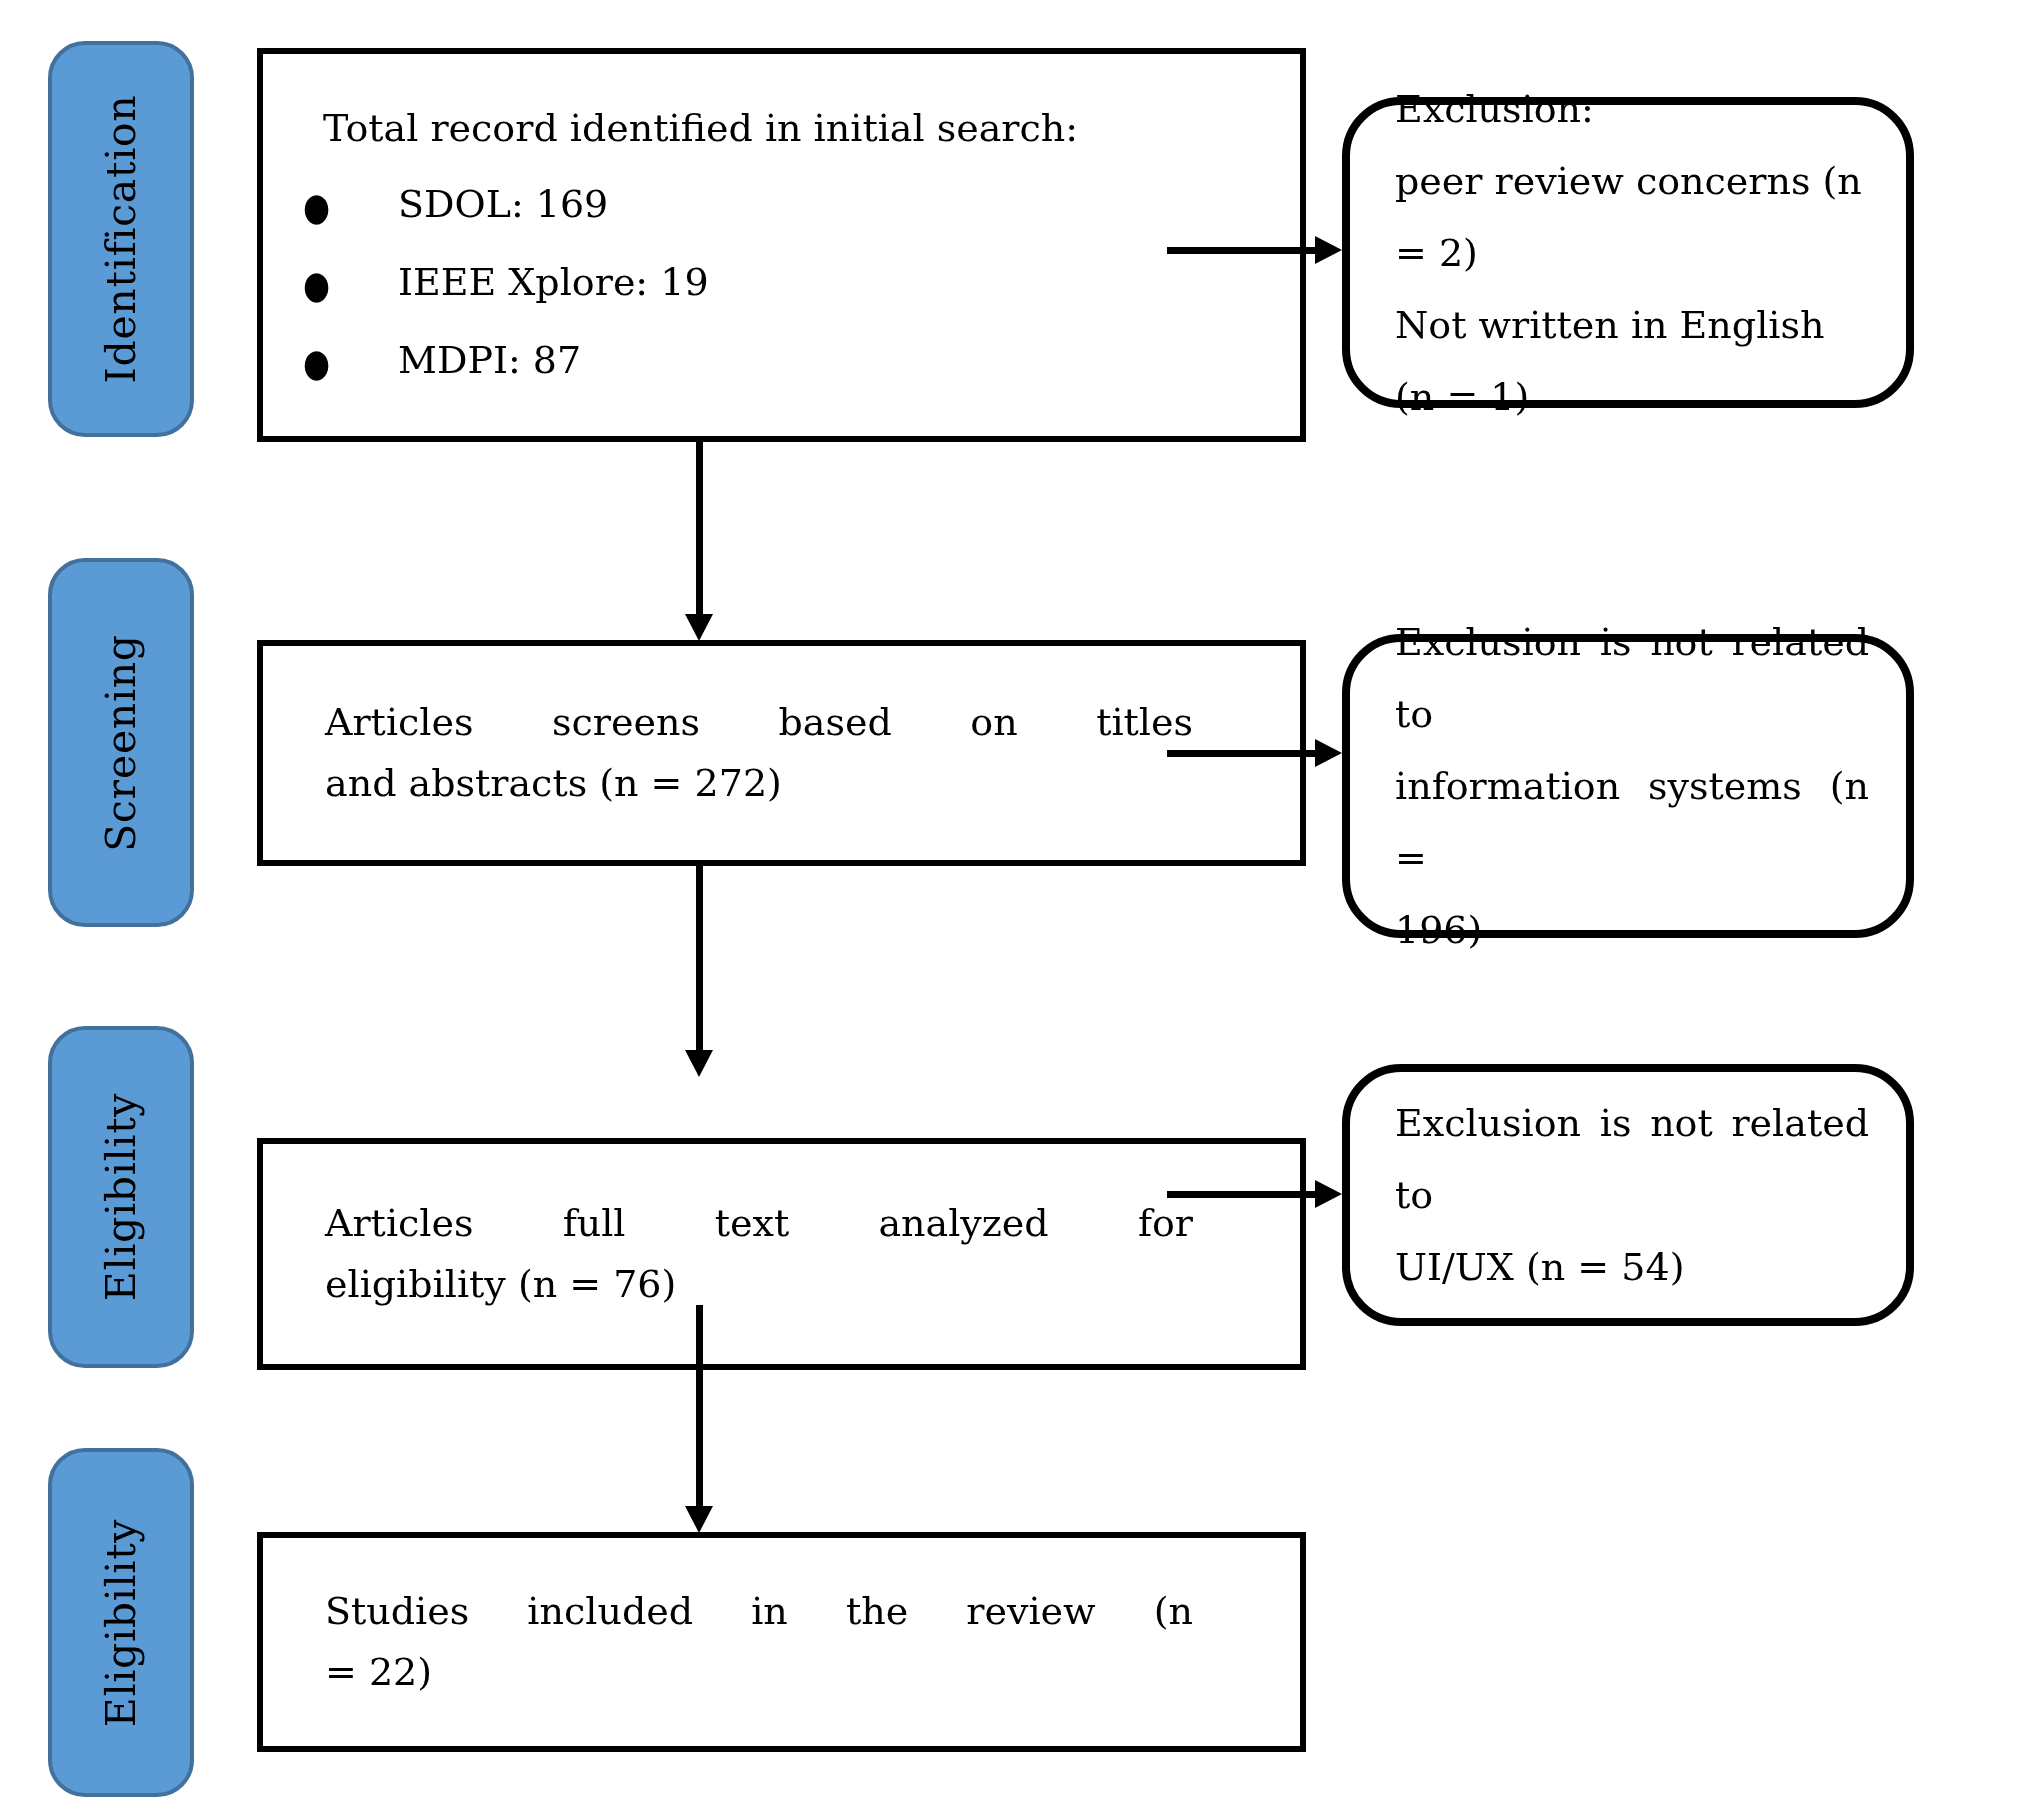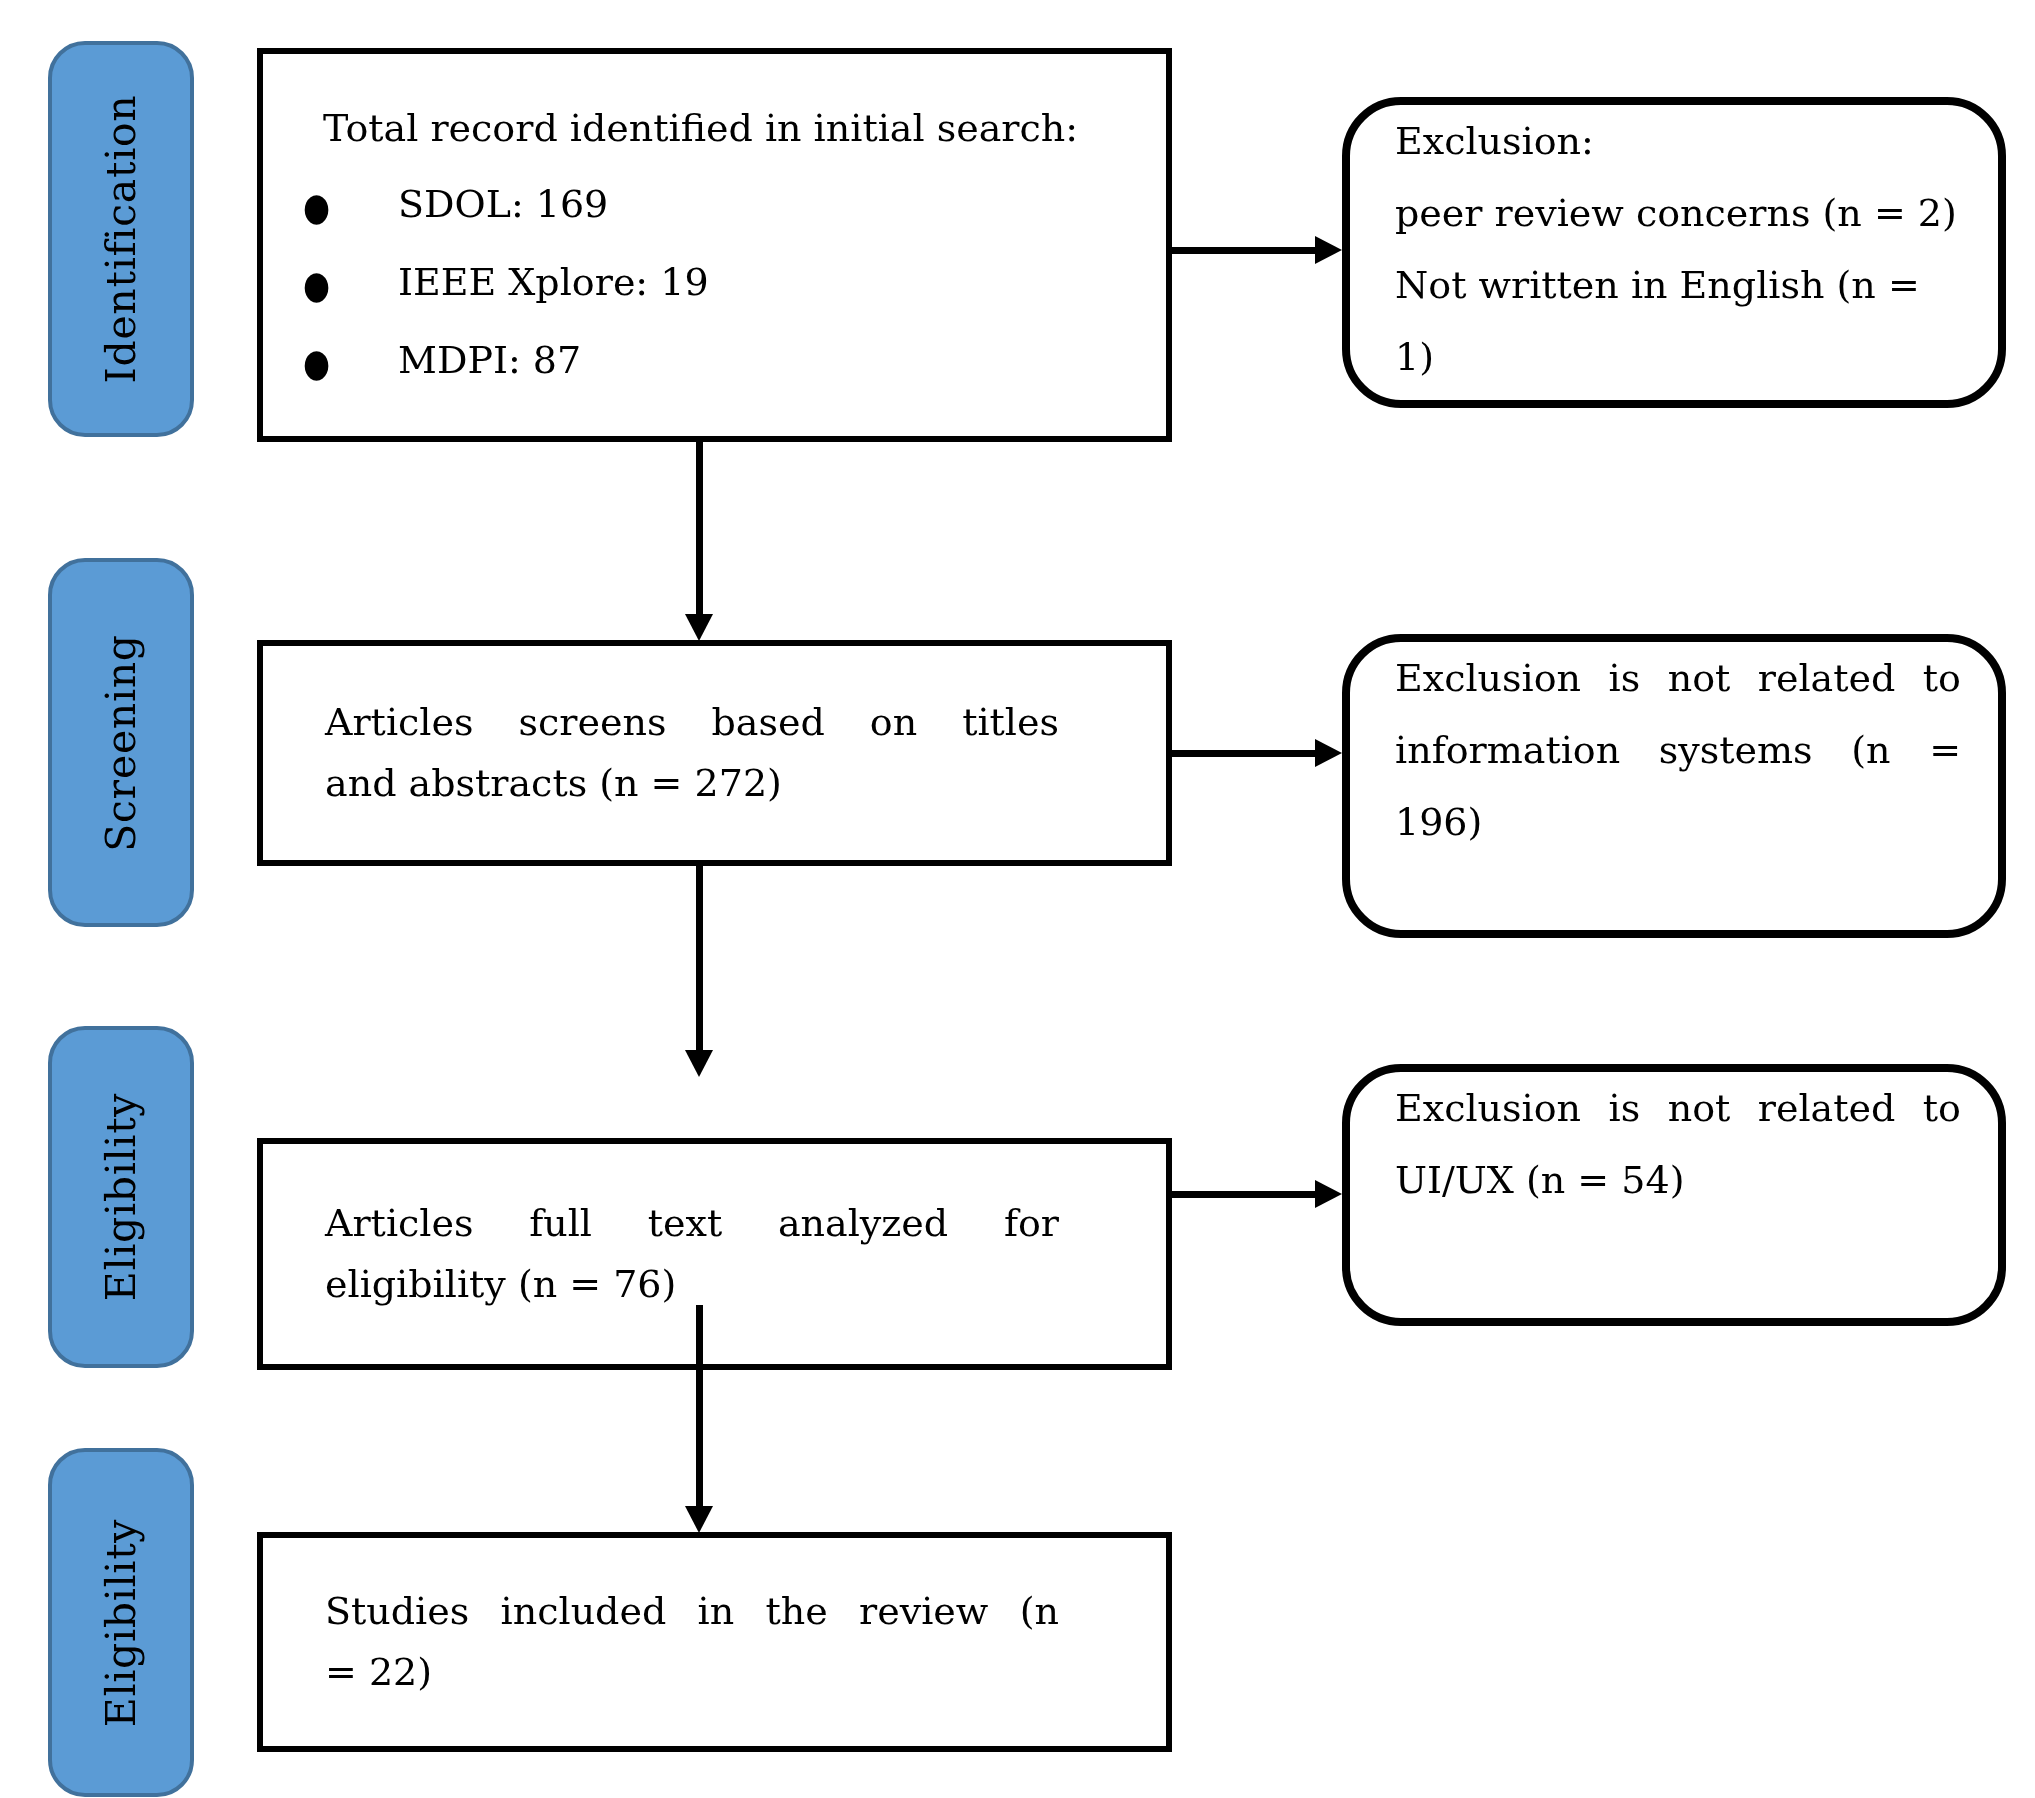--- a/index.html
+++ b/index.html
@@ -28,46 +28,46 @@
     display:flex;align-items:center;justify-content:center;
   }
   .stage-label{
     transform:rotate(-90deg);
     white-space:nowrap;
     font-size:41px;
     letter-spacing:0.7px;
   }
   
   .mainbox{
-    position:absolute;left:257px;width:915px;
+    position:absolute;left:257px;width:1049px;
     background:var(--background);
     border:6px solid var(--box-border);
     box-sizing:border-box;
     display:flex;flex-direction:column;justify-content:center;
     font-size:38px;
   }
   .box1{padding:6.7px 40px 6.7px 40px;line-height:76px;}
   .b1-title{margin-left:20px;}
   .bullet{display:flex;align-items:baseline;}
   .dot{
     display:inline-block;width:95px;flex:0 0 95px;
     font-size:31px;transform:scaleY(1.25);transform-origin:center;
   }
   .b1-total{margin-left:95px;}
   .centerbox{padding:0 107px 0 62px;line-height:61px;}
   .line{display:block;text-align:left;}
   .jl{text-align:justify;text-align-last:justify;}
   
   .excbox{
-    position:absolute;left:1342px;width:664px;
+    position:absolute;left:1342px;width:572px;
     background:var(--background);
     border:8px solid var(--box-border);
     border-radius:59px;
     box-sizing:border-box;
-    display:flex;flex-direction:column;
+    display:flex;flex-direction:column;justify-content:center;
     font-size:38px;line-height:72px;
     padding:0 37px 0 45px;
   }
   
   .vline{position:absolute;width:6.7px;background:var(--box-border);}
   .vhead{
     position:absolute;width:0;height:0;
     border-left:14px solid transparent;
     border-right:14px solid transparent;
     border-top:27px solid var(--box-border);

